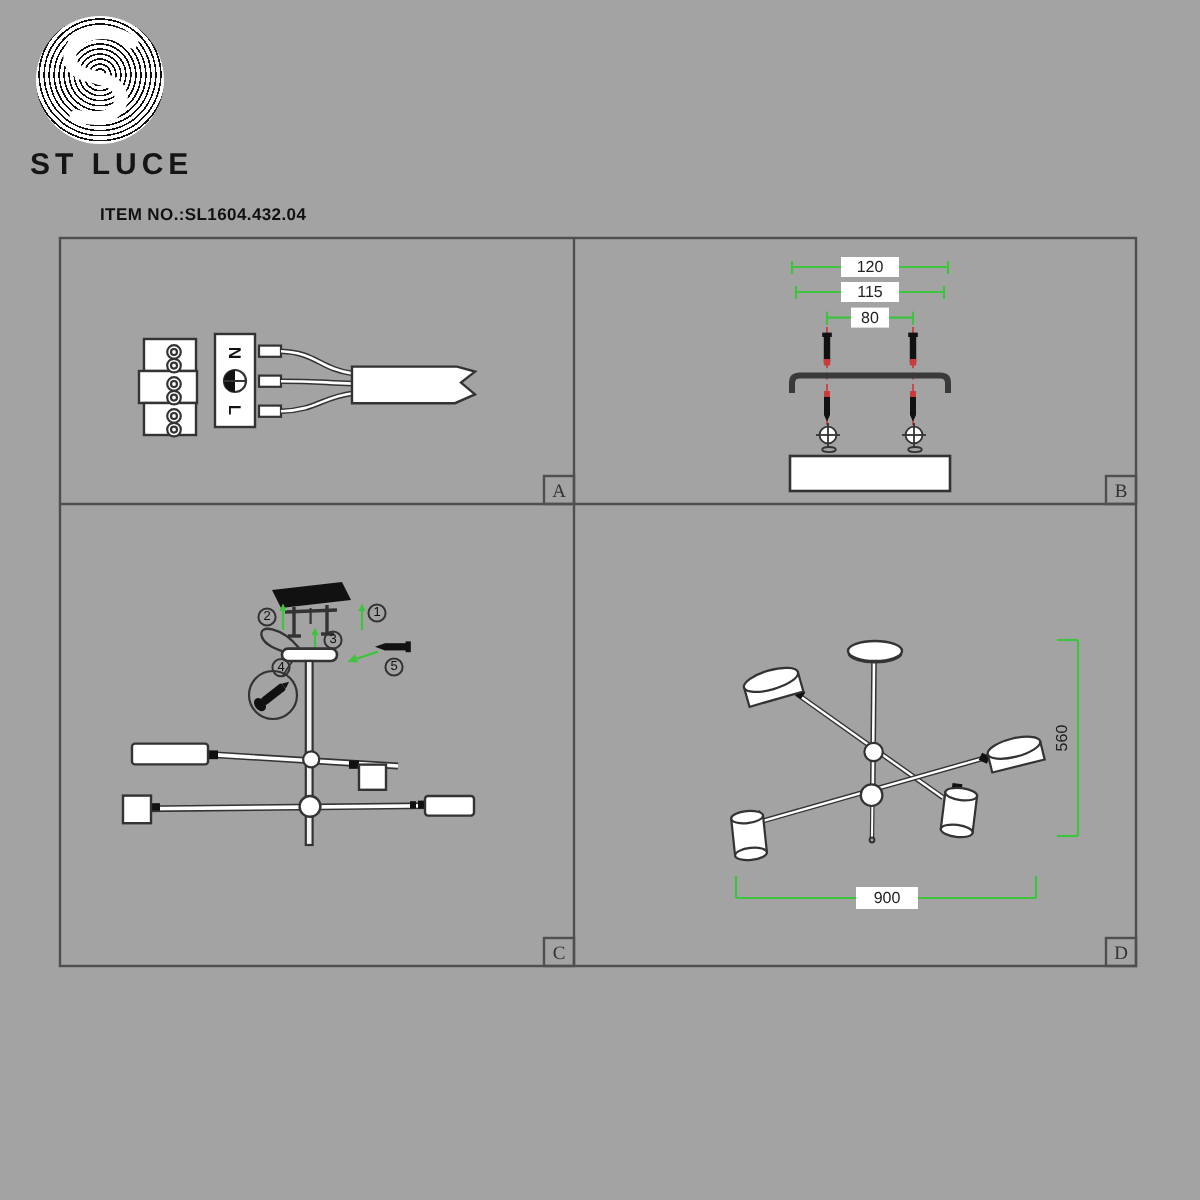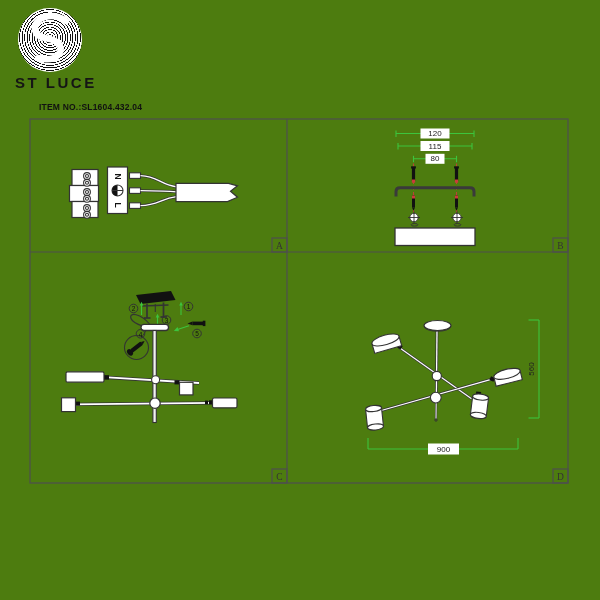--- a/index.html
+++ b/index.html
@@ -1,25 +1,25 @@
 <!DOCTYPE html>
 <html style="--green: #3dc43d; --red: #cc3b3b; --line: #333333;"><head>
 <meta charset="utf-8">
 <style>
   :root{ --green:#3dc43d; --red:#cc3b3b; --line:#333333; }
   html,body{margin:0;padding:0;background:#fff;}
-  .sheet{position:relative;width:600px;height:600px;background:#4d7c0f;overflow:hidden;
+  .sheet{position:relative;width:600px;height:600px;background:#a3a3a3;overflow:hidden;
          font-family:"Liberation Sans",sans-serif;}
   .logo-wrap{position:absolute;left:18px;top:8px;width:64px;height:64px;}
   .logo-circle{position:absolute;left:0;top:0;width:64px;height:64px;border-radius:50%;
     background:repeating-radial-gradient(circle at 50% 46%, #101010 0 0.8px, #ffffff 0.8px 2.5px);}
   .logo-s{position:absolute;left:0;top:0;}
   .brand{position:absolute;left:15px;top:74px;width:90px;font-size:15px;font-weight:600;
          letter-spacing:2.5px;color:#151515;}
-  .itemno{position:absolute;left:39px;top:102px;font-size:8.5px;font-weight:bold;color:#111;
+  .itemno{position:absolute;left:50px;top:102px;font-size:8.5px;font-weight:bold;color:#111;
           letter-spacing:0.2px;}
   svg{position:absolute;left:0;top:0;}
   .frame{stroke:#4f4f4f;stroke-width:1.2;fill:none;}
   .ln{stroke:var(--line);fill:none;}
   .lnf{stroke:var(--line);fill:#ffffff;}
   .dk{fill:#111;stroke:none;}
   .gl{stroke:var(--green);stroke-width:1.1;fill:none;}
   .gf{fill:var(--green);stroke:none;}
   .rdash{stroke:var(--red);stroke-width:0.85;stroke-dasharray:3.5 2.2;fill:none;}
   .rf{fill:var(--red);stroke:none;}

